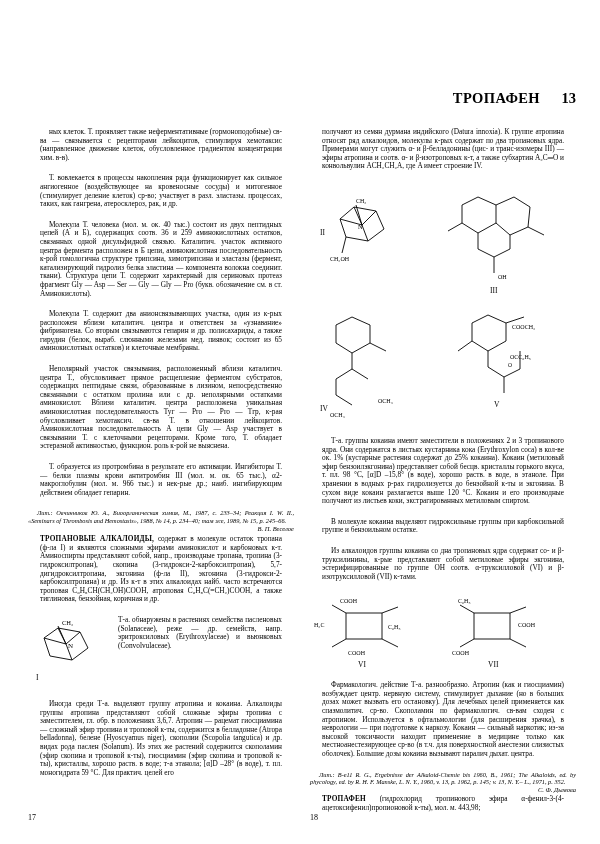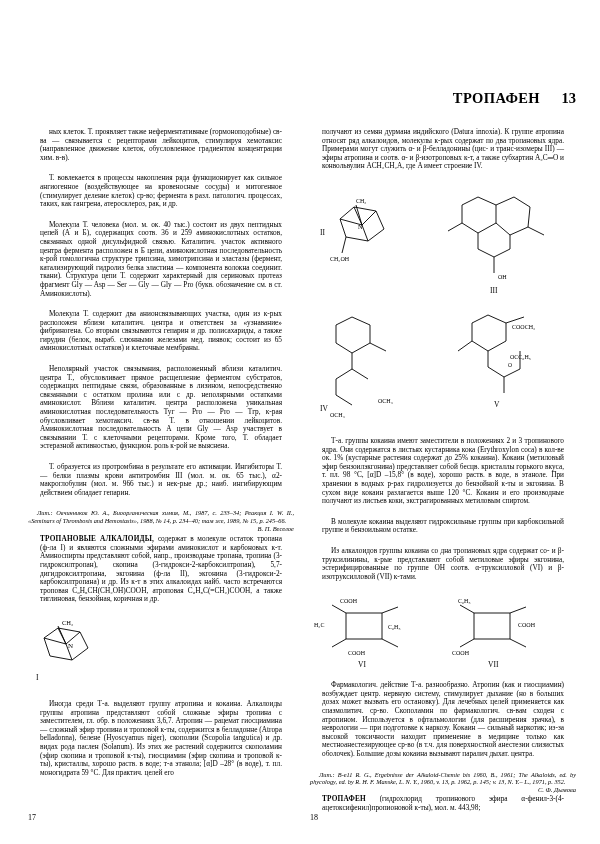--- a/index.html
+++ b/index.html
@@ -111,21 +111,21 @@
     <div class="header-row">
       <div class="header-title">ТРОПАФЕН</div>
       <div class="header-page">13</div>
     </div>
 
     <div class="cols">
 
       <div class="col">
 
         <p class="t">ных клеток. Т. проявляет также неферментативные (гормоноподобные) св-ва — связывается с рецепторами лейкоцитов, стимулируя хемотаксис (направленное движение клеток, обусловленное градиентом концентрации хим. в-в).</p>
-        <p class="t">Т. вовлекается в процессы накопления ряда функционирует как сильное ангиогенное (воздействующее на кровеносные сосуды) и митогенное (стимулирует деление клеток) ср-во; фермента в разл. патологич. процессах, таких, как гангрена, атеросклероз, рак, и др.</p>
+        <p class="t">Т. вовлекается в процессы накопления ряда функционирует как сильное ангиогенное (воздействующее на кровеносные сосуды) и митогенное (стимулирует деление клеток) ср-во; участвует в разл. эластазы. процессах, таких, как гангрена, атеросклероз, рак, и др.</p>
         <p class="t">Молекула Т. человека (мол. м. ок. 40 тыс.) состоит из двух пептидных цепей (А и Б), содержащих соотв. 36 и 259 аминокислотных остатков, связанных одной дисульфидной связью. Каталитич. участок активного центра фермента расположен в Б цепи, аминокислотная последовательность к-рой гомологична структуре трипсина, химотрипсина и эластазы (фермент, катализирующий гидролиз белка эластина — компонента волокна соединит. ткани). Структура цепи Т. содержит характерный для сериновых протеаз фрагмент Gly — Asp — Ser — Gly — Gly — Pro (букв. обозначение см. в ст. Аминокислоты).</p>
         <p class="t">Молекула Т. содержит два анионсвязывающих участка, один из к-рых расположен вблизи каталитич. центра и ответствен за «узнавание» фибриногена. Со вторым связываются гепарин и др. полисахариды, а также гирудин (белок, выраб. слюнными железами мед. пиявок; состоит из 65 аминокислотных остатков) и клеточные мембраны.</p>
         <p class="t">Неполярный участок связывания, расположенный вблизи каталитич. центра Т., обусловливает прямое расщепление ферментом субстратов, содержащих пептидные связи, образованные в лизином, непосредственно связанными с остатком пролина или с др. неполярными остатками аминокислот. Вблизи каталитич. центра расположена уникальная аминокислотная последовательность Туг — Pro — Pro — Тгр, к-рая обусловливает хемотаксич. св-ва Т. в отношении лейкоцитов. Аминокислотная последовательность А цепи Gly — Asp участвует в связывании Т. с клеточными рецепторами. Кроме того, Т. обладает эстеразной активностью, функцион. роль к-рой не выяснена.</p>
         <p class="t">Т. образуется из протромбина в результате его активации. Ингибиторы Т.— белки плазмы крови антитромбин III (мол. м. ок. 65 тыс.), α2-макроглобулин (мол. м. 966 тыс.) и нек-рые др.; наиб. ингибирующим действием обладает гепарин.</p>
 
         <p class="refs"><span class="lit">Лит.:  Овчинников Ю. А., Биоорганическая химия, М., 1987, с. 233–34; Реакция I. W. II., «Seminars of Thrombosis and Hemostasis», 1988, № 14, p. 234–40; там же, 1989, № 15, p. 245–66.</span></p>
         <div class="author">В. П. Веселое</div>
 
         <p class="t" style="text-indent:0;margin-top:3px;">
           <span class="sechead">ТРОПАНОВЫЕ АЛКАЛОИДЫ,</span>
@@ -140,20 +140,21 @@
               <path d="M38 26 L44 42"></path>
               <path d="M16 20 L38 26"></path>
               <path d="M38 26 L30 8"></path>
             </g>
             <text x="34" y="7" font-family="Liberation Serif, serif" font-size="6.5">CH₃</text>
             <text x="40" y="30" font-family="Liberation Serif, serif" font-size="7">N</text>
             <text x="8" y="62" font-family="Liberation Serif, serif" font-size="7.5">I</text>
           </svg>
         </div>
 
+        <p class="t noind" style="margin-top:2px;">Т-а. обнаружены в растениях семейства пасленовых (Solanaceae), реже — др. семейств, напр. эритроксиловых (Erythroxylaceae) и вьюнковых (Convolvulaceae).</p>
         <div class="clear"></div>
         <p class="t">Иногда среди Т-а. выделяют группу атропина и кокаина. Алкалоиды группы атропина представляют собой сложные эфиры тропина с заместителем, гл. обр. в положениях 3,6,7. Атропин — рацемат гиосциамина — сложный эфир тропина и троповой к-ты, содержится в белладонне (Atropa belladonna), белене (Hyoscyamus niger), скополии (Scopolia tangutica) и др. видах рода паслен (Solanum). Из этих же растений содержится скополамин (эфир скопина и троповой к-ты), гиосциамин (эфир скопина и троповой к-ты), кристаллы, хорошо раств. в воде; т-а этанола; [α]D –28° (в воде), т. пл. моногидрата 59 °C. Для практич. целей его</p>
 
       </div>
 
       <div class="col">
 
         <p class="t noind">получают из семян дурмана индийского (Datura innoxia). К группе атропина относят ряд алкалоидов, молекулы к-рых содержат по два тропановых ядра. Примерами могут служить α- и β-белладонины (цис- и транс-изомеры III) — эфиры атропина и соотв. α- и β-изотроповых к-т, а также субхартин A₂C═O и конвольвулин ACH₂CH₂A, где A имеет строение IV.</p>
 
         <div class="fig">

